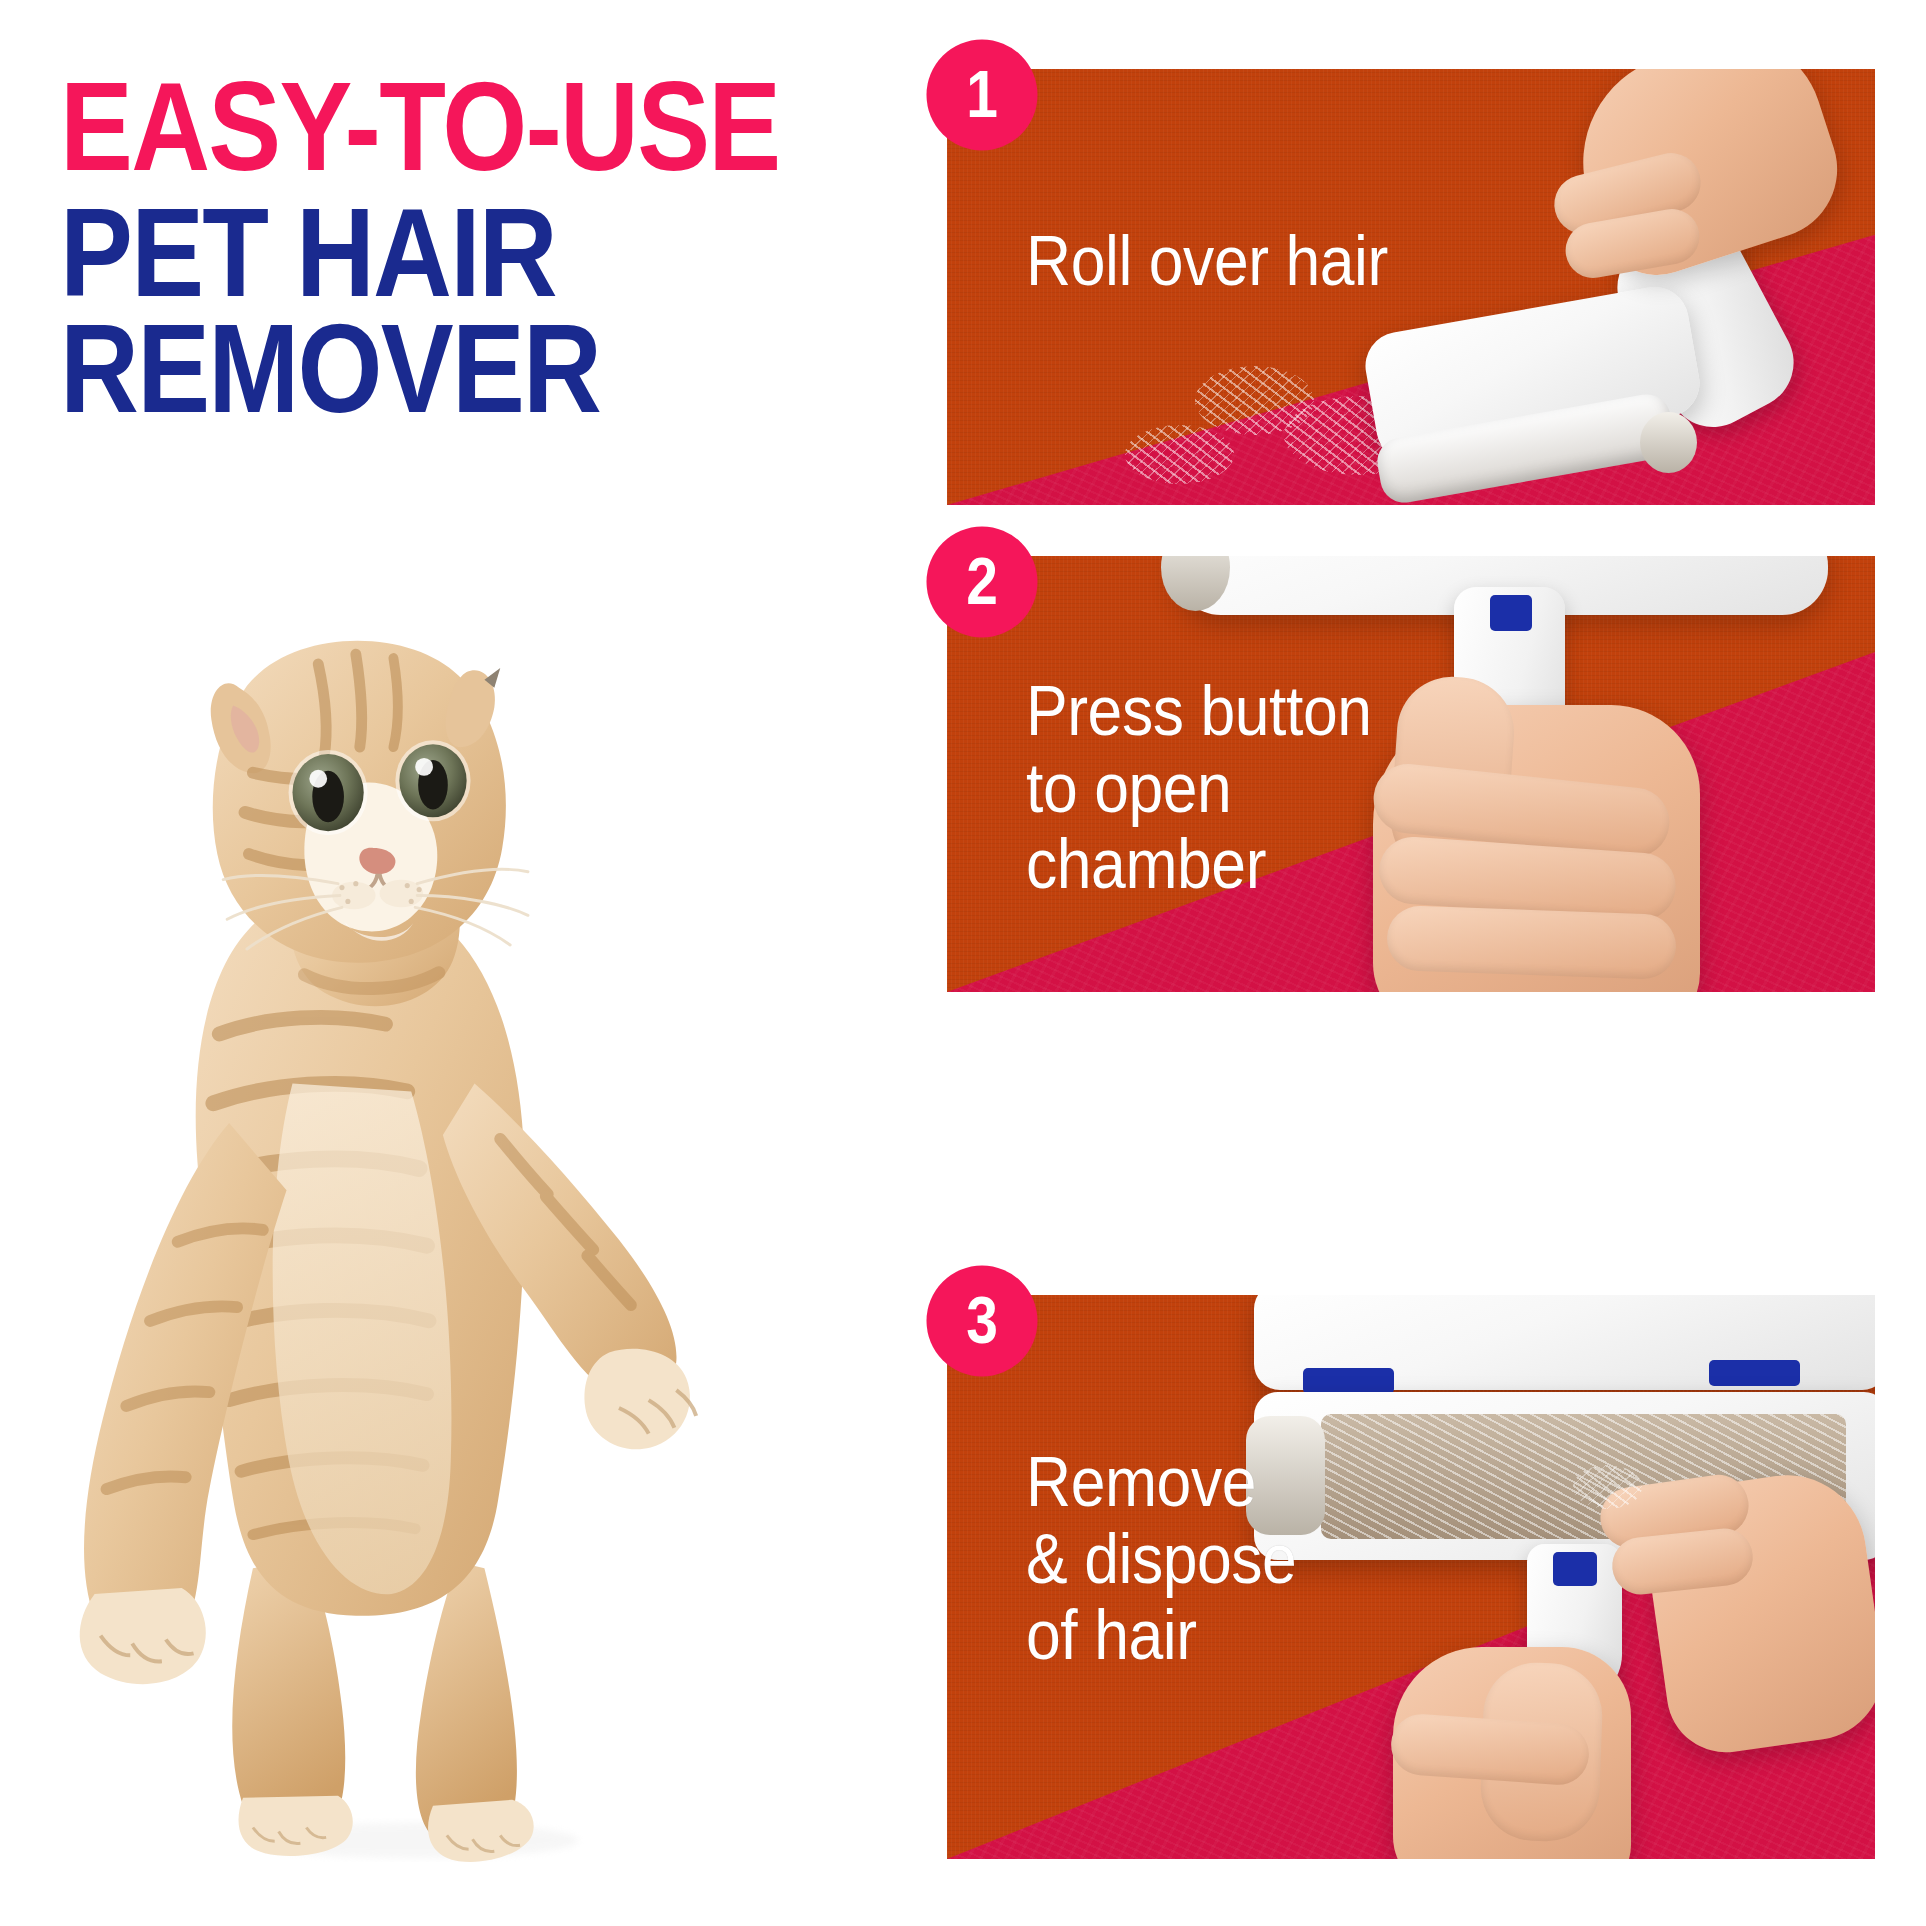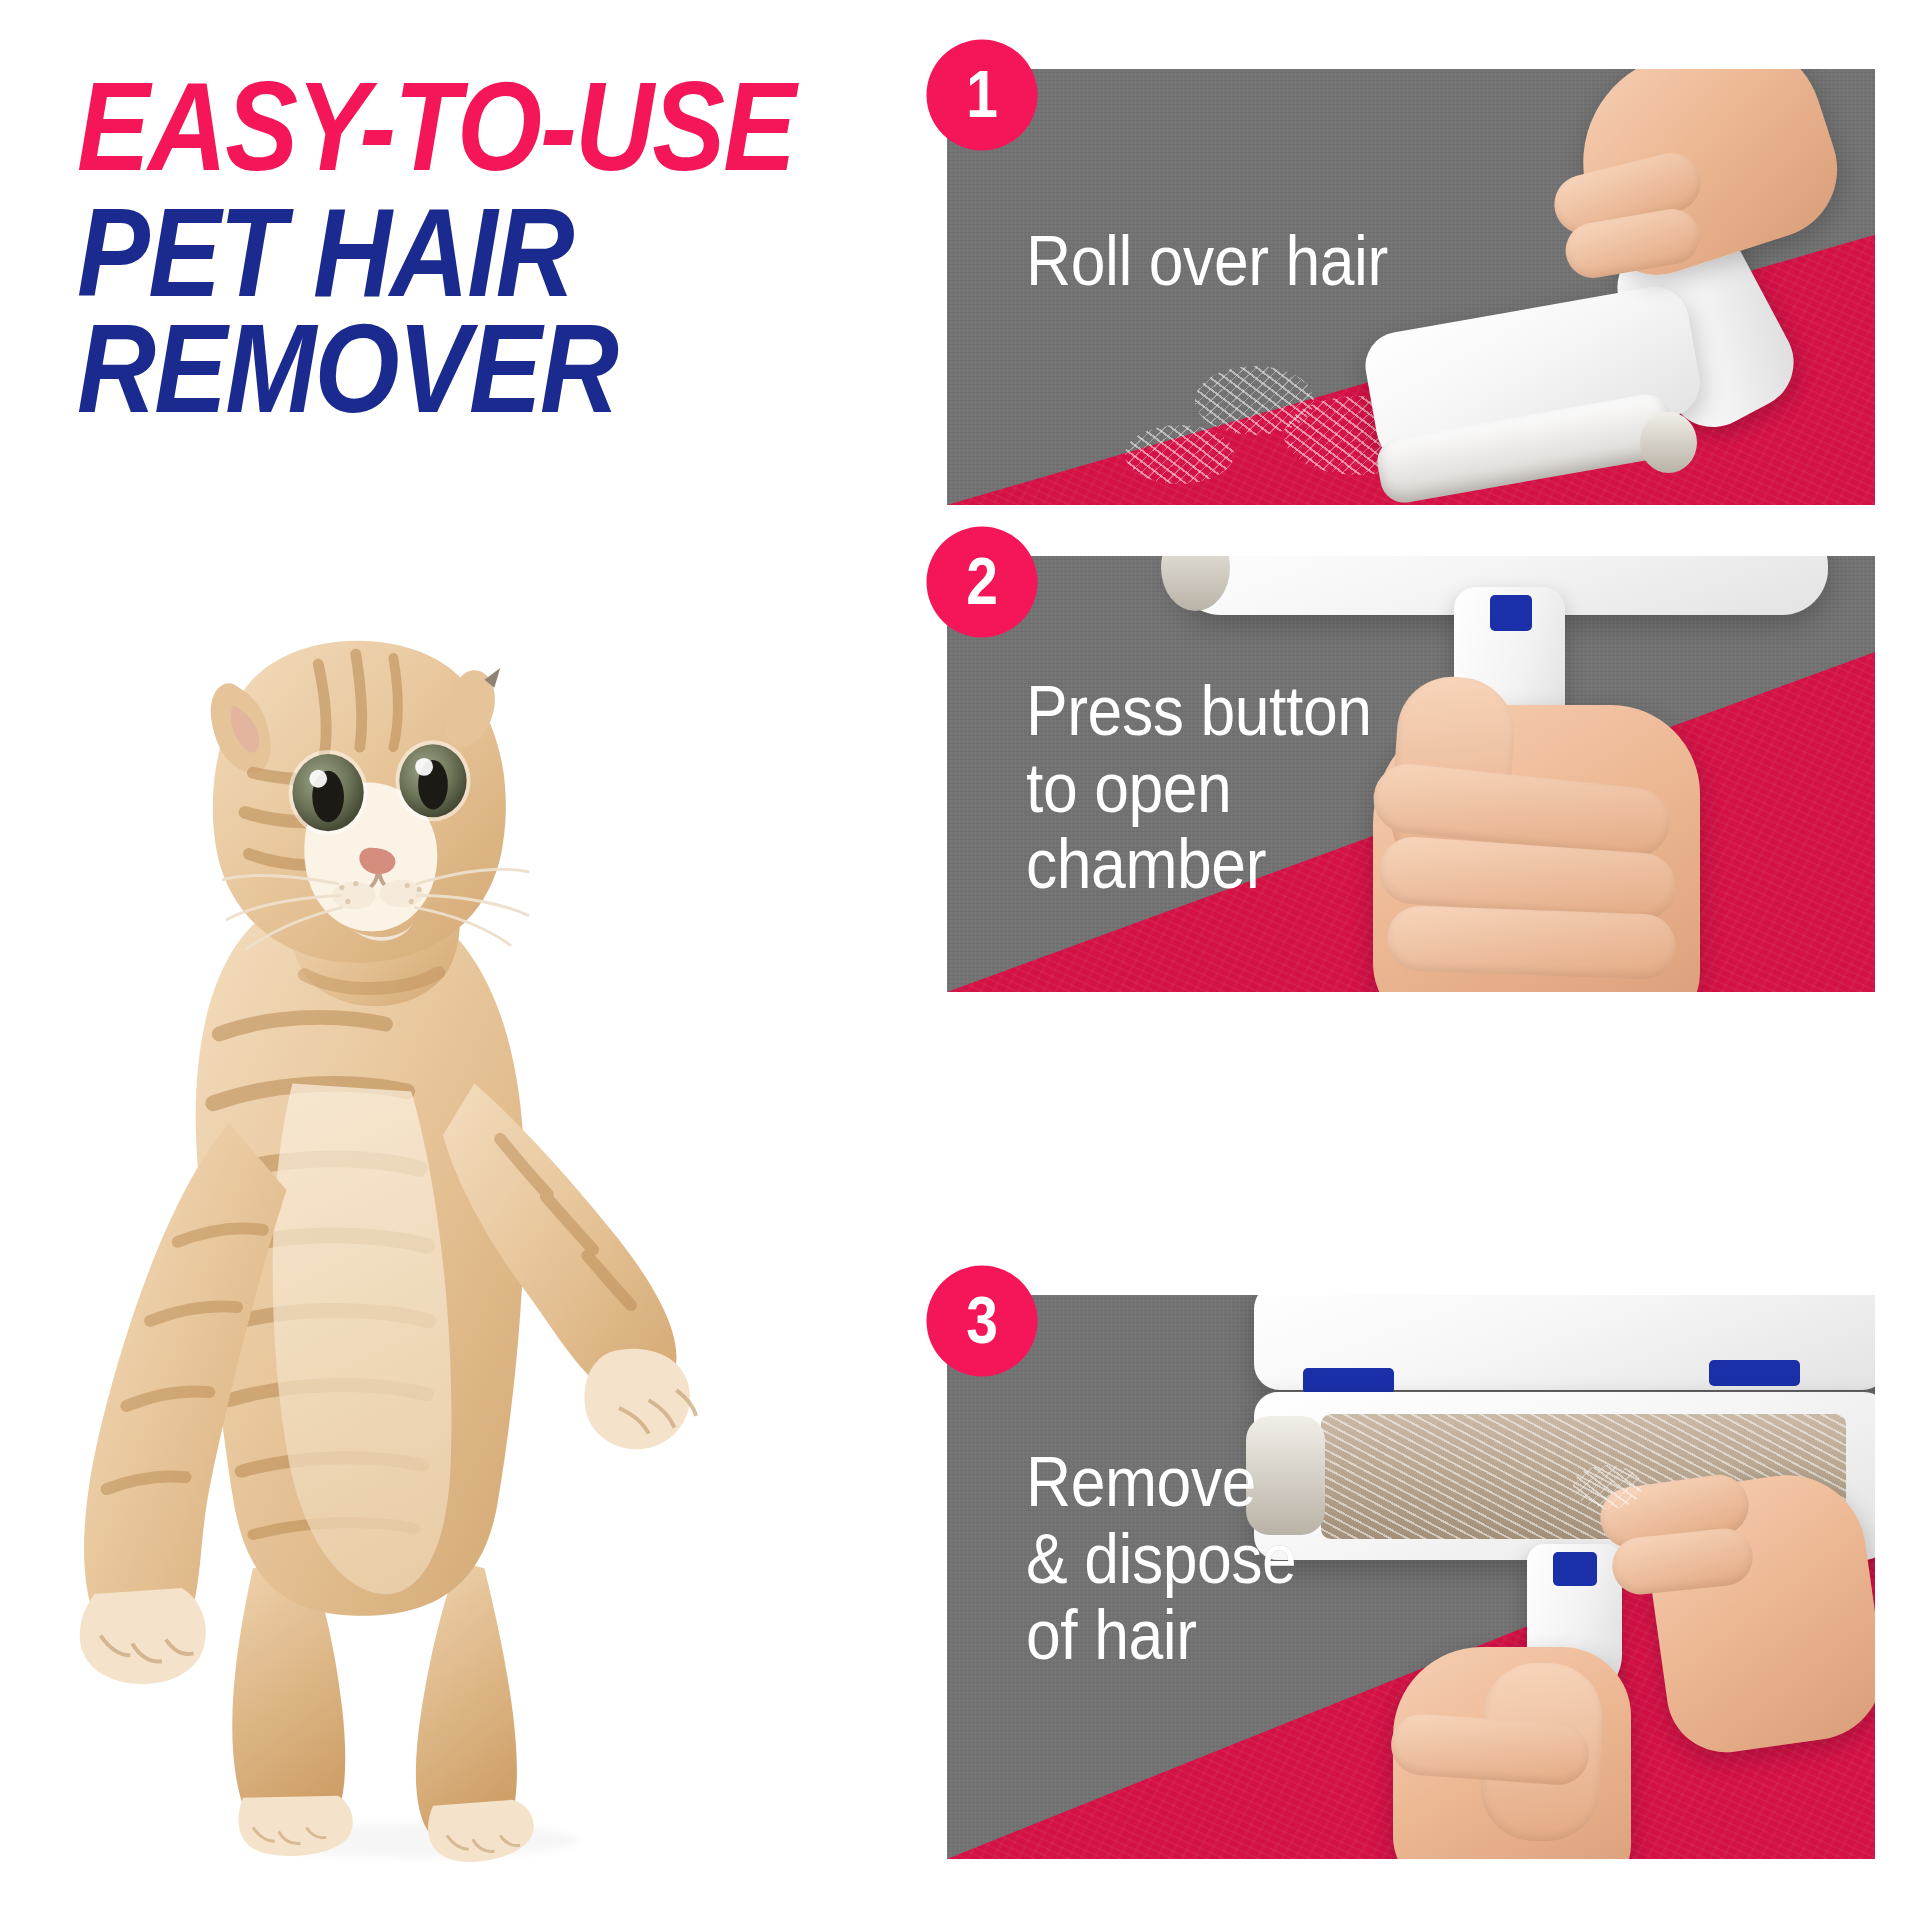--- a/index.html
+++ b/index.html
@@ -5,21 +5,21 @@
   * { margin:0; padding:0; box-sizing:border-box; }
   html,body { background:#ffffff; }
   body {
     width:1927px; height:1927px;
     position:relative; overflow:hidden;
     font-family:"Liberation Sans", sans-serif;
     background:#ffffff;
   }
 
   
-  #headline { position:absolute; left:77px; top:71px; width:752px;font-style:italic; }
+  #headline { position:absolute; left:60px; top:71px; width:752px; }
   .hl-line {
     font-family:"Liberation Sans", sans-serif;
     font-weight:700;
     letter-spacing:-2px;
     line-height:0.88;
     transform:scaleX(0.86);
     transform-origin:left center;
     white-space:nowrap;
   }
   .hl-1 { font-size:127px; color:#F5165A; }
@@ -32,21 +32,21 @@
 
   
   .panel {
     position:absolute;
     left:947px; width:928px;
     background:#1B2FA8;
     overflow:visible;
   }
   .panel-clip {
     position:absolute; inset:0; overflow:hidden;
-    background:#737373;
+    background:#c2410c;
   }
   
   .diag {
     position:absolute; left:0; top:0; width:100%; height:100%;
     background:#D31145;
   }
   .p1 .diag { clip-path: polygon(0% 100%, 100% 38%, 100% 100%); }
   .p2 .diag { clip-path: polygon(0% 100%, 100% 22%, 100% 100%); }
   .p3 .diag { clip-path: polygon(0% 100%, 100% 34%, 100% 100%); }
 

